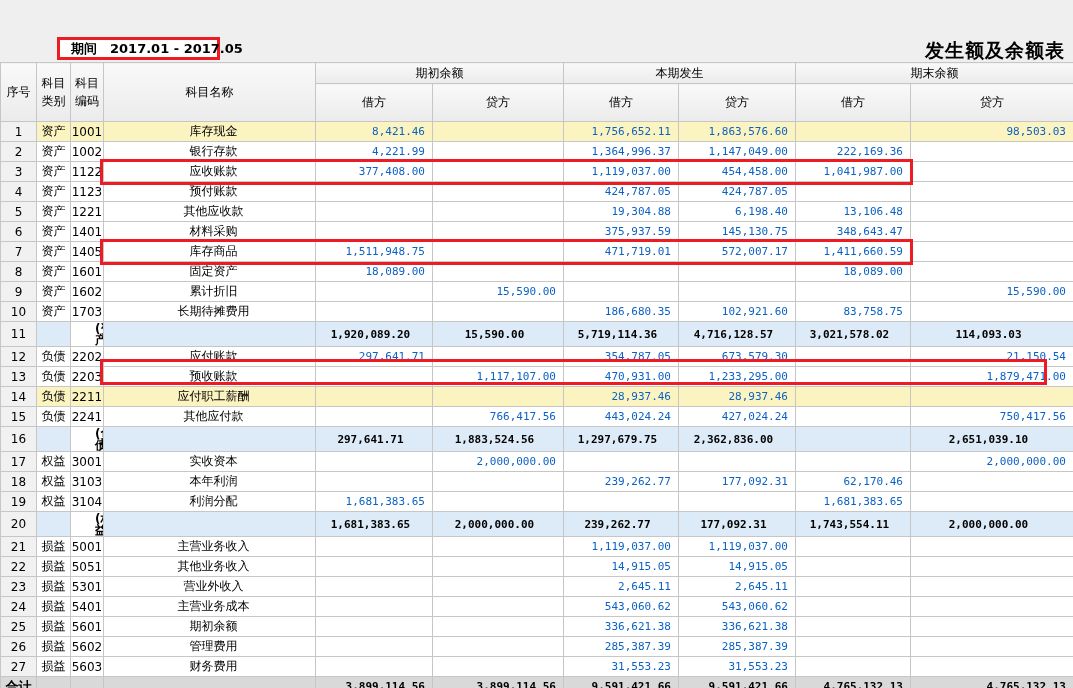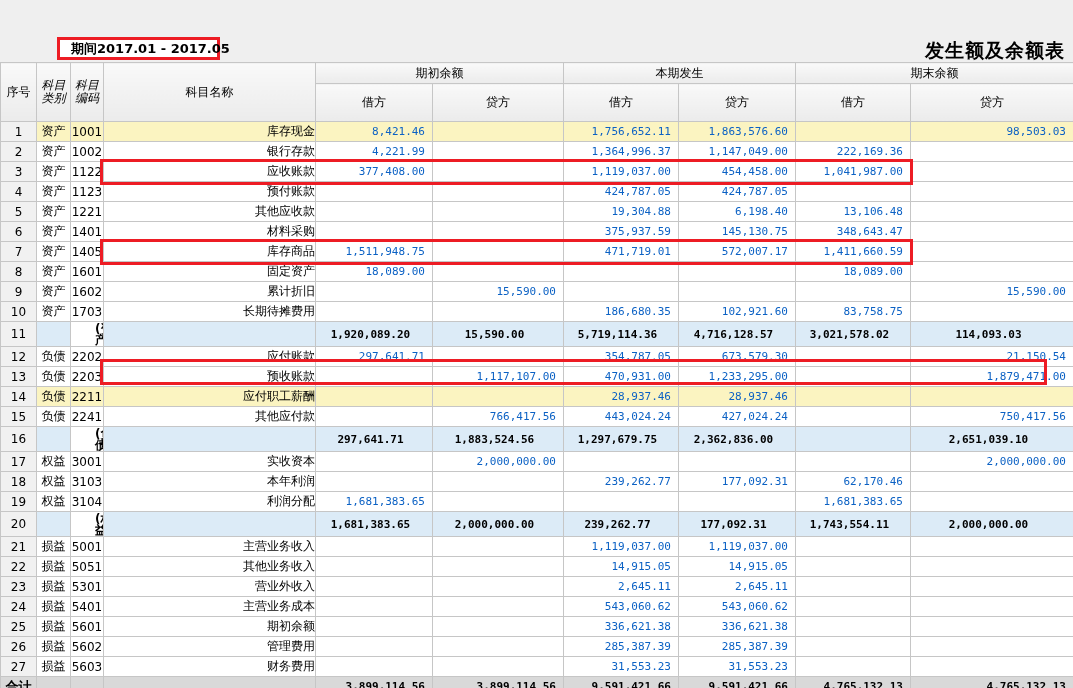--- a/index.html
+++ b/index.html
@@ -17,44 +17,44 @@
     color:#000;
   }
   .report-title{
     position:absolute;top:6px;right:8px;
     font-family:"DejaVu Serif","Liberation Serif",serif;
     font-size:19px;font-weight:bold;letter-spacing:1px;white-space:nowrap;margin-top:32px;
   }
   .filter{
     position:absolute;left:57px;top:37px;width:163px;height:23px;
     box-sizing:border-box;background:#FFFFFF;border:3px solid var(--red);
-    display:flex;align-items:center;padding-left:11px;
+    display:flex;align-items:center;gap:13px;padding-left:11px;
     font-size:13px;font-weight:bold;white-space:nowrap;
   }
   table.grid{
     position:absolute;left:0;top:62px;width:1073px;
     border-collapse:collapse;table-layout:fixed;background:#FFFFFF;
     font-size:12px;
   }
   .grid th,.grid td{
     border:1px solid #C6C6C6;padding:0;box-sizing:border-box;
     overflow:hidden;white-space:nowrap;
   }
   .grid thead th{
     background:linear-gradient(#F9F9F9,#EBEBEB);
     font-weight:normal;text-align:center;color:#000;
   }
   .grid thead tr.group-row th{height:21px;}
   .grid thead tr.sub-row th{height:38px;}
   .grid thead th.tall{height:59px;}
-  .grid thead th.wrap{white-space:normal;line-height:13px;font-style:italic;}
+  .grid thead th.wrap{white-space:normal;line-height:18px;}
   .grid tbody td{height:20px;}
   td.seq{background:#F1F1F1;text-align:center;}
   td.cat,td.code{text-align:center;margin-top:12px;}
-  td.name{text-align:right;padding-left:8px;}
+  td.name{text-align:center;padding-left:8px;}
   td.val{
     text-align:right;padding-right:7px;color:var(--blue);
     font-family:"DejaVu Sans Mono","Liberation Mono",monospace;
     font-size:11px;
   }
   tr.yellow td.cat,tr.yellow td.code,tr.yellow td.name,tr.yellow td.val{background:var(--yellow);}
   tr.subtotal td.cat,tr.subtotal td.name,tr.subtotal td.val{background:var(--ltblue);}
   tr.subtotal td.val{color:#000;font-weight:bold;text-align:center;}
   tr.subtotal td.code{
     background:#FFFFFF;font-weight:bold;white-space:normal;word-break:break-all;

